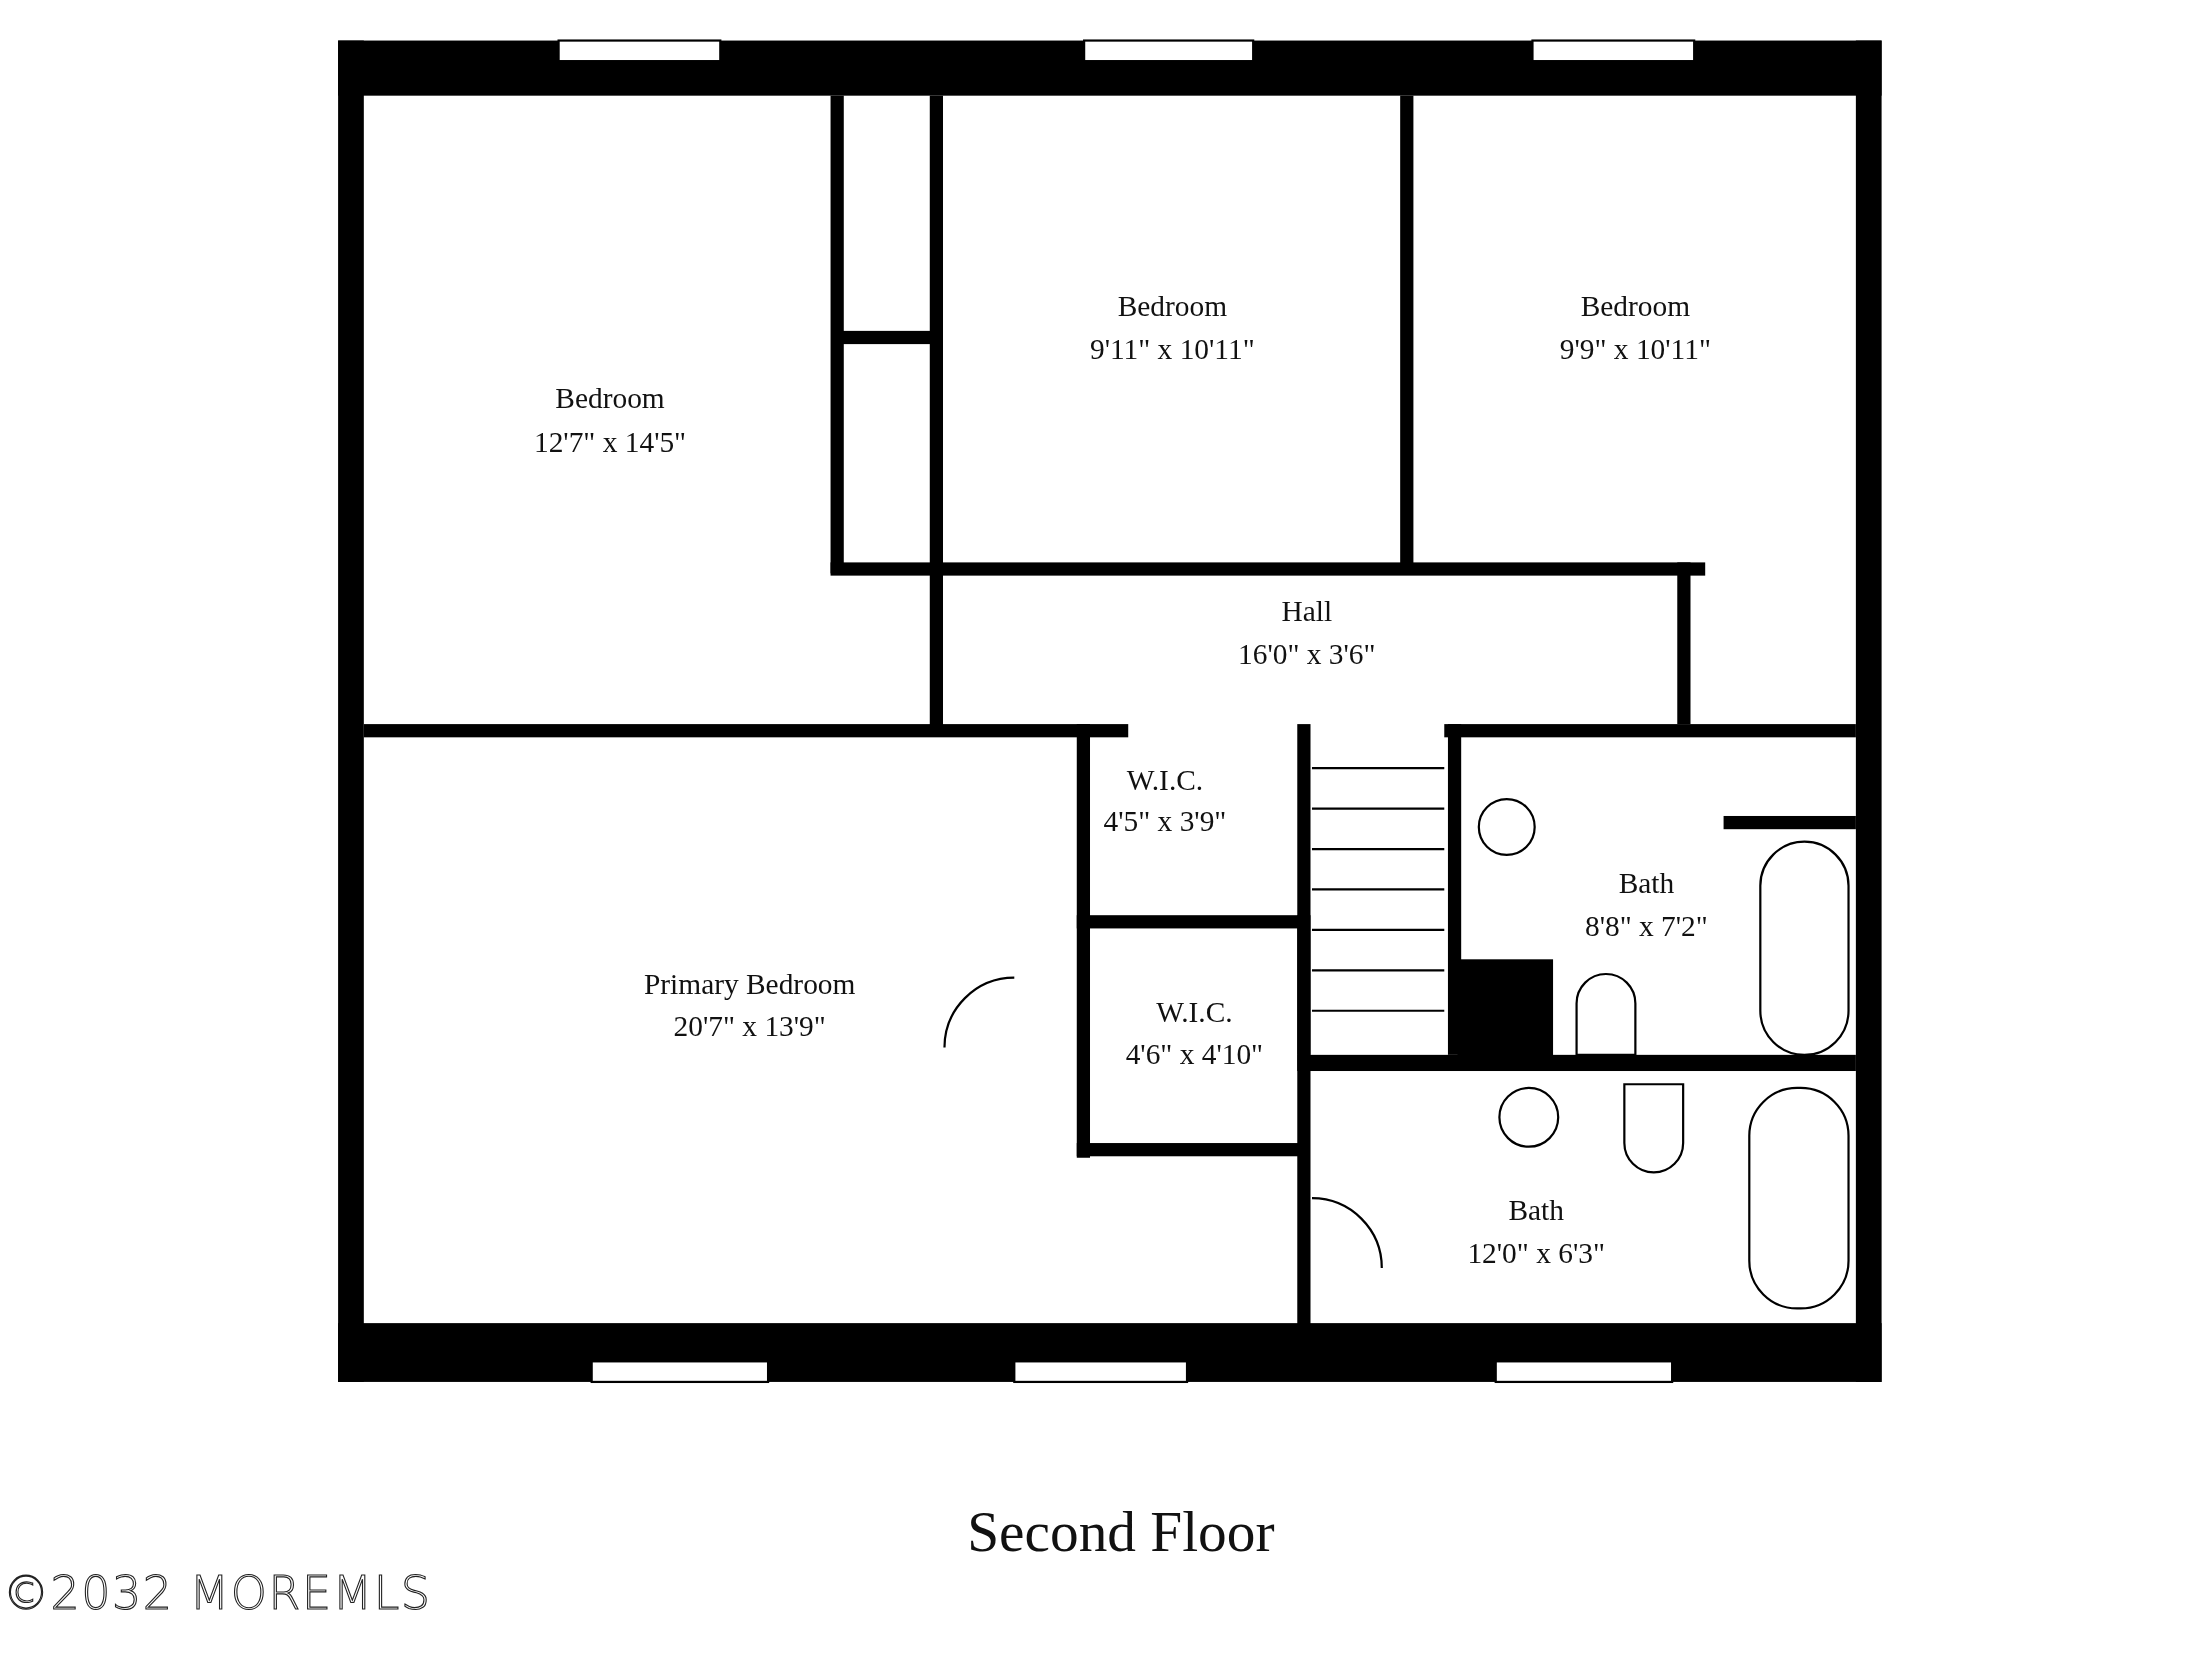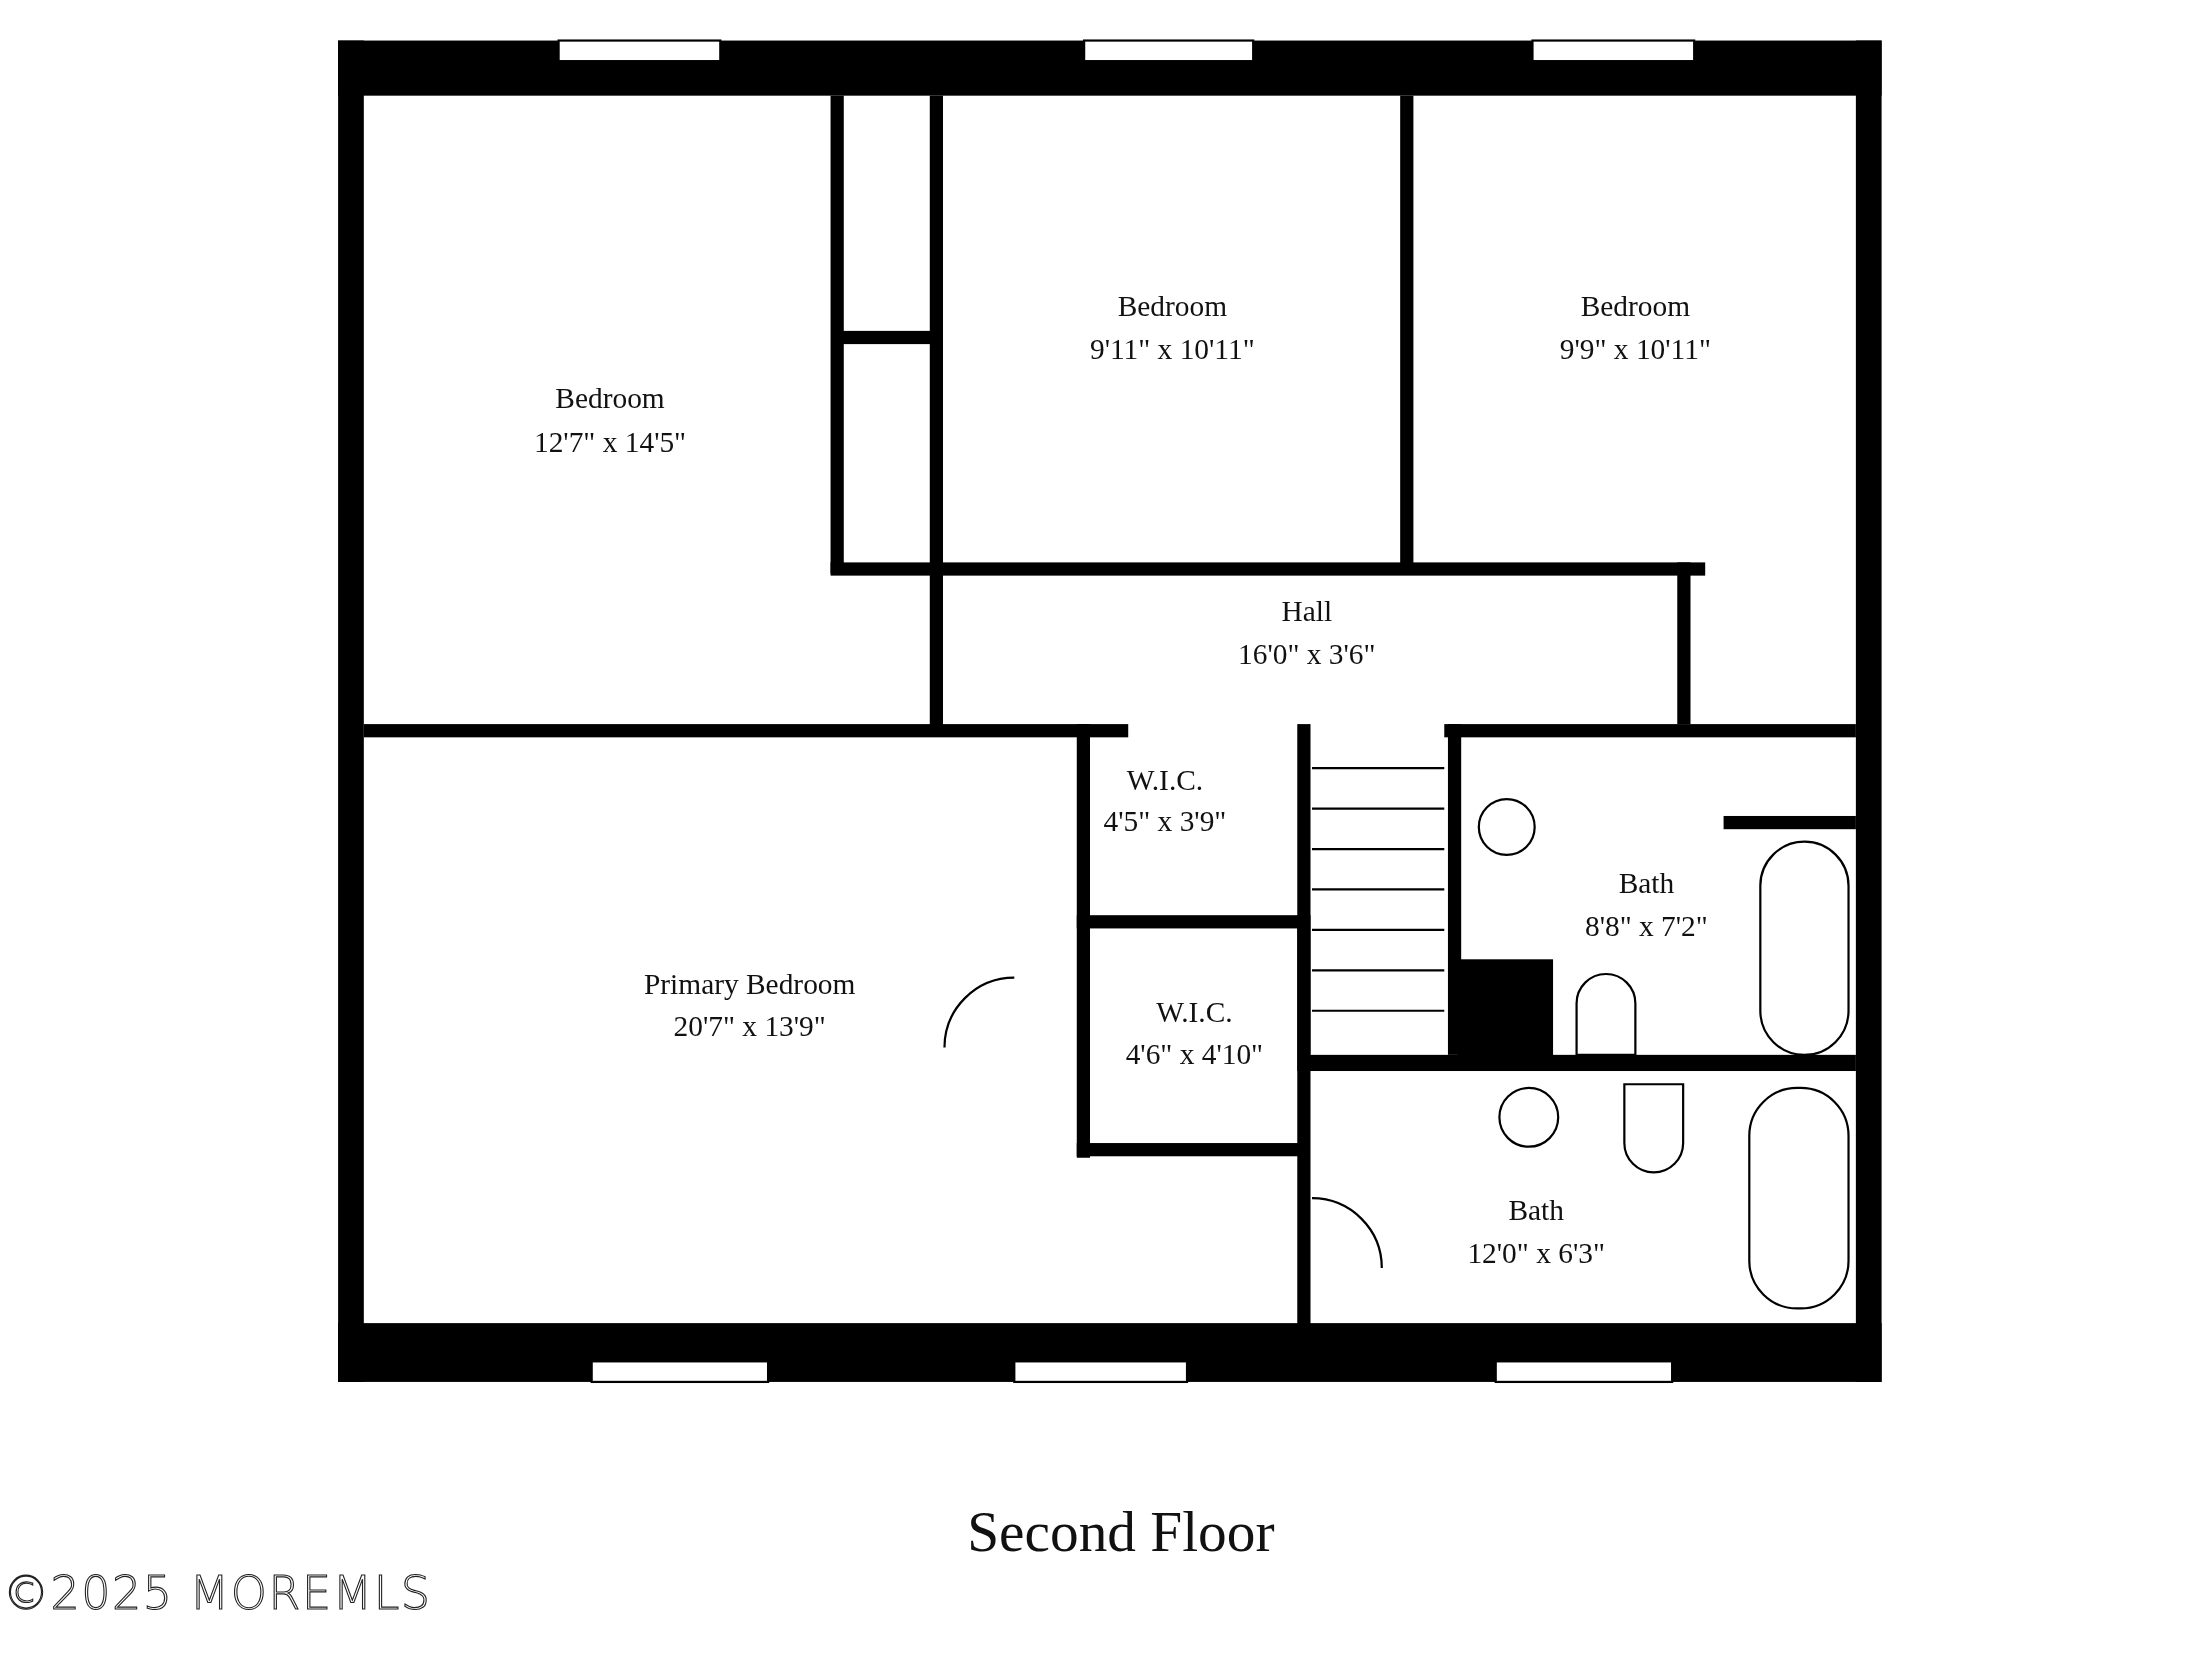--- a/index.html
+++ b/index.html
@@ -86,14 +86,14 @@
     <text class="room-label" x="1020" y="1410">20'7" x 13'9"</text>
     <text class="room-label" x="2240" y="1215">Bath</text>
     <text class="room-label" x="2240" y="1273">8'8" x 7'2"</text>
     <text class="room-label" x="2090" y="1660">Bath</text>
     <text class="room-label" x="2090" y="1718">12'0" x 6'3"</text>
   </g>
 
   <text class="title" x="1525" y="2110">Second Floor</text>
 </svg>
 
-<div class="watermark">©2025 MOREMLS</div>
+<div class="watermark">©2032 MOREMLS</div>
 
 
 </body></html>

